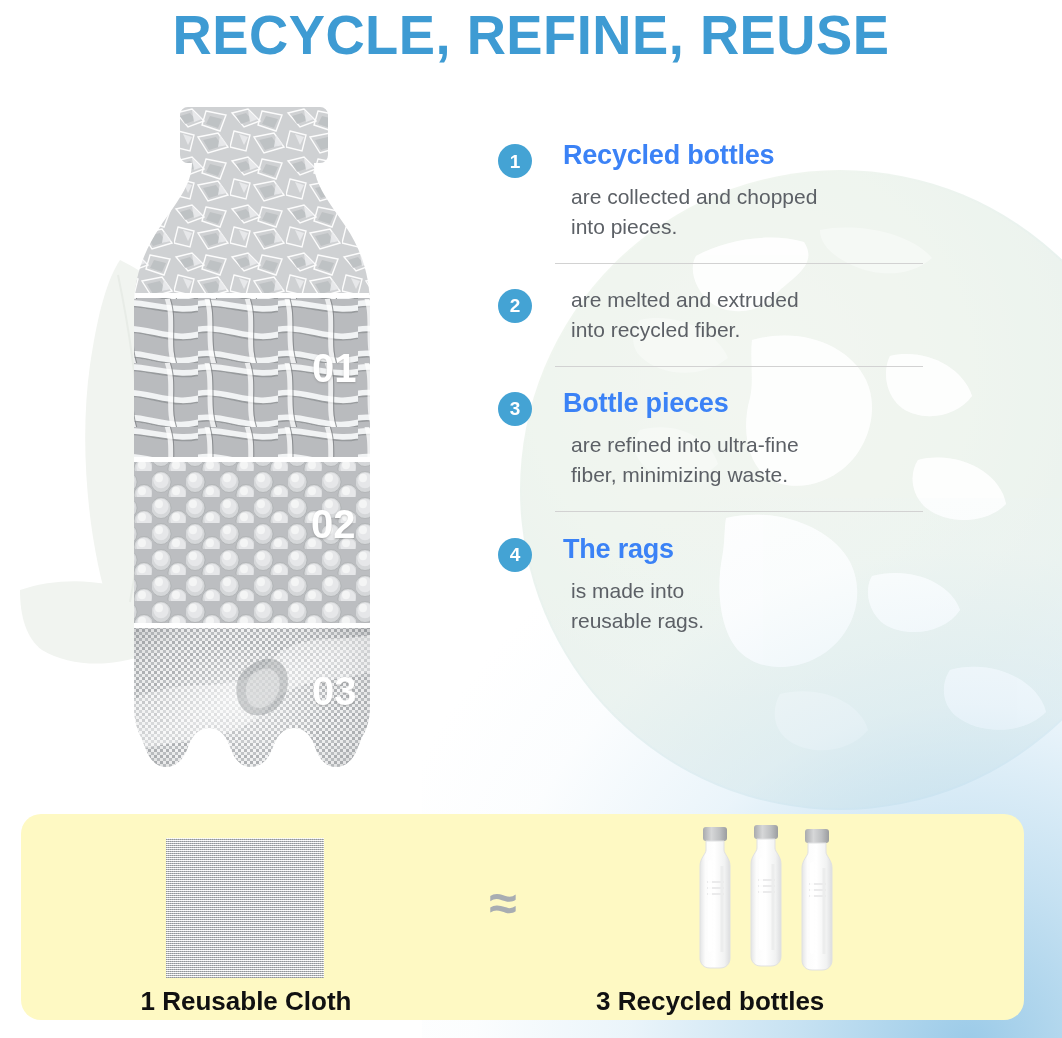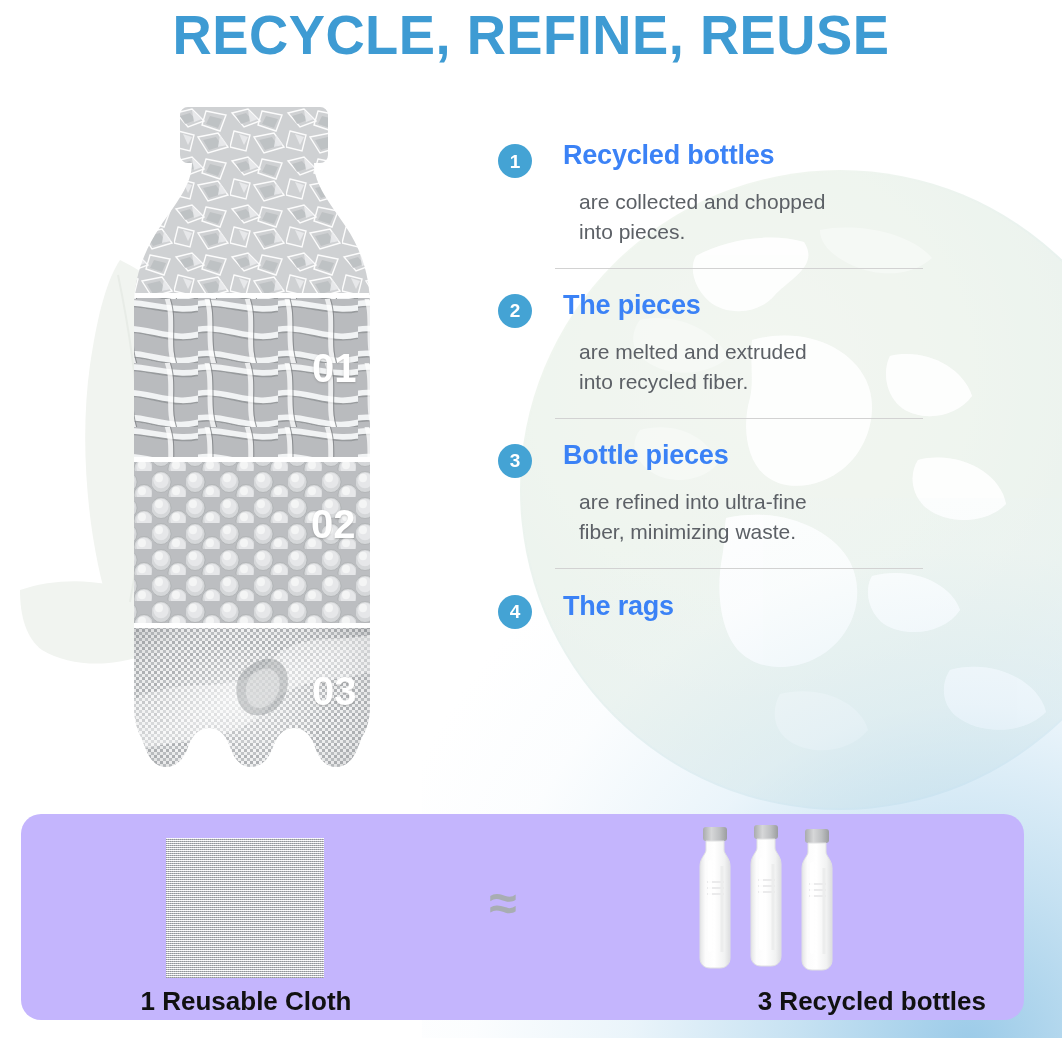--- a/index.html
+++ b/index.html
@@ -128,42 +128,42 @@
     font-weight: 700;
     color: #3b82f6;
     letter-spacing: -0.2px;
     line-height: 1.15;
     margin: 0 0 11px 0;
   }
   .step-body {
     font-size: 21px;
     color: #5c6066;
     line-height: 1.45;
-    margin: 16px;
+    margin: 8px;
     white-space: pre-line;
   }
   .step-rule {
     height: 1px;
     background: #d2d2d2;
     margin: 20px 0 0 57px;
     width: 368px;
   }
   .step.s1 { margin-bottom: 0; }
   .step.s2 { margin-top: 21px; }
   .step.s3 { margin-top: 21px; }
   .step.s4 { margin-top: 22px; }
 
   
   .bottom-panel {
     position: absolute;
     left: 21px;
     top: 814px;
     width: 1003px;
     height: 206px;
-    background: #c4b5fd;
+    background: #fef9c3;
     border-radius: 20px;
   }
   .panel-inner { position: relative; width: 100%; height: 100%; }
 
   .cloth-swatch {
     position: absolute;
     left: 145px;
     top: 24px;
     width: 158px;
     height: 140px;
@@ -199,21 +199,21 @@
     top: 8px;
     width: 190px;
     height: 152px;
   }
   .bottles-img svg { width: 100%; height: 100%; }
   .bottles-label {
     position: absolute;
     left: 575px;
     top: 172px;
     width: 390px;
-    text-align: right;
+    text-align: left;
     font-size: 26px;
     font-weight: 700;
     color: #111111;
   }
 </style>
 </head>
 <body>
 
 <div id="stage">
 
@@ -405,37 +405,38 @@
     <div class="step s1">
       <div class="step-badge">1</div>
       <div class="step-title">Recycled bottles</div>
       <div class="step-body">are collected and chopped
 into pieces.</div>
     </div>
     <div class="step-rule"></div>
 
     <div class="step s2">
       <div class="step-badge">2</div>
-      <div class="step-title">The pieces</div>
       <div class="step-body">are melted and extruded
 into recycled fiber.</div>
     </div>
     <div class="step-rule"></div>
 
     <div class="step s3">
       <div class="step-badge">3</div>
       <div class="step-title">Bottle pieces</div>
       <div class="step-body">are refined into ultra-fine
 fiber, minimizing waste.</div>
     </div>
     <div class="step-rule"></div>
 
     <div class="step s4">
       <div class="step-badge">4</div>
       <div class="step-title">The rags</div>
+      <div class="step-body">is made into
+reusable rags.</div>
     </div>
 
   </div>
 
   <div class="bottom-panel">
     <div class="panel-inner">
       <div class="cloth-swatch"></div>
       <div class="cloth-label">1 Reusable Cloth</div>
 
       <div class="bottles-img">

